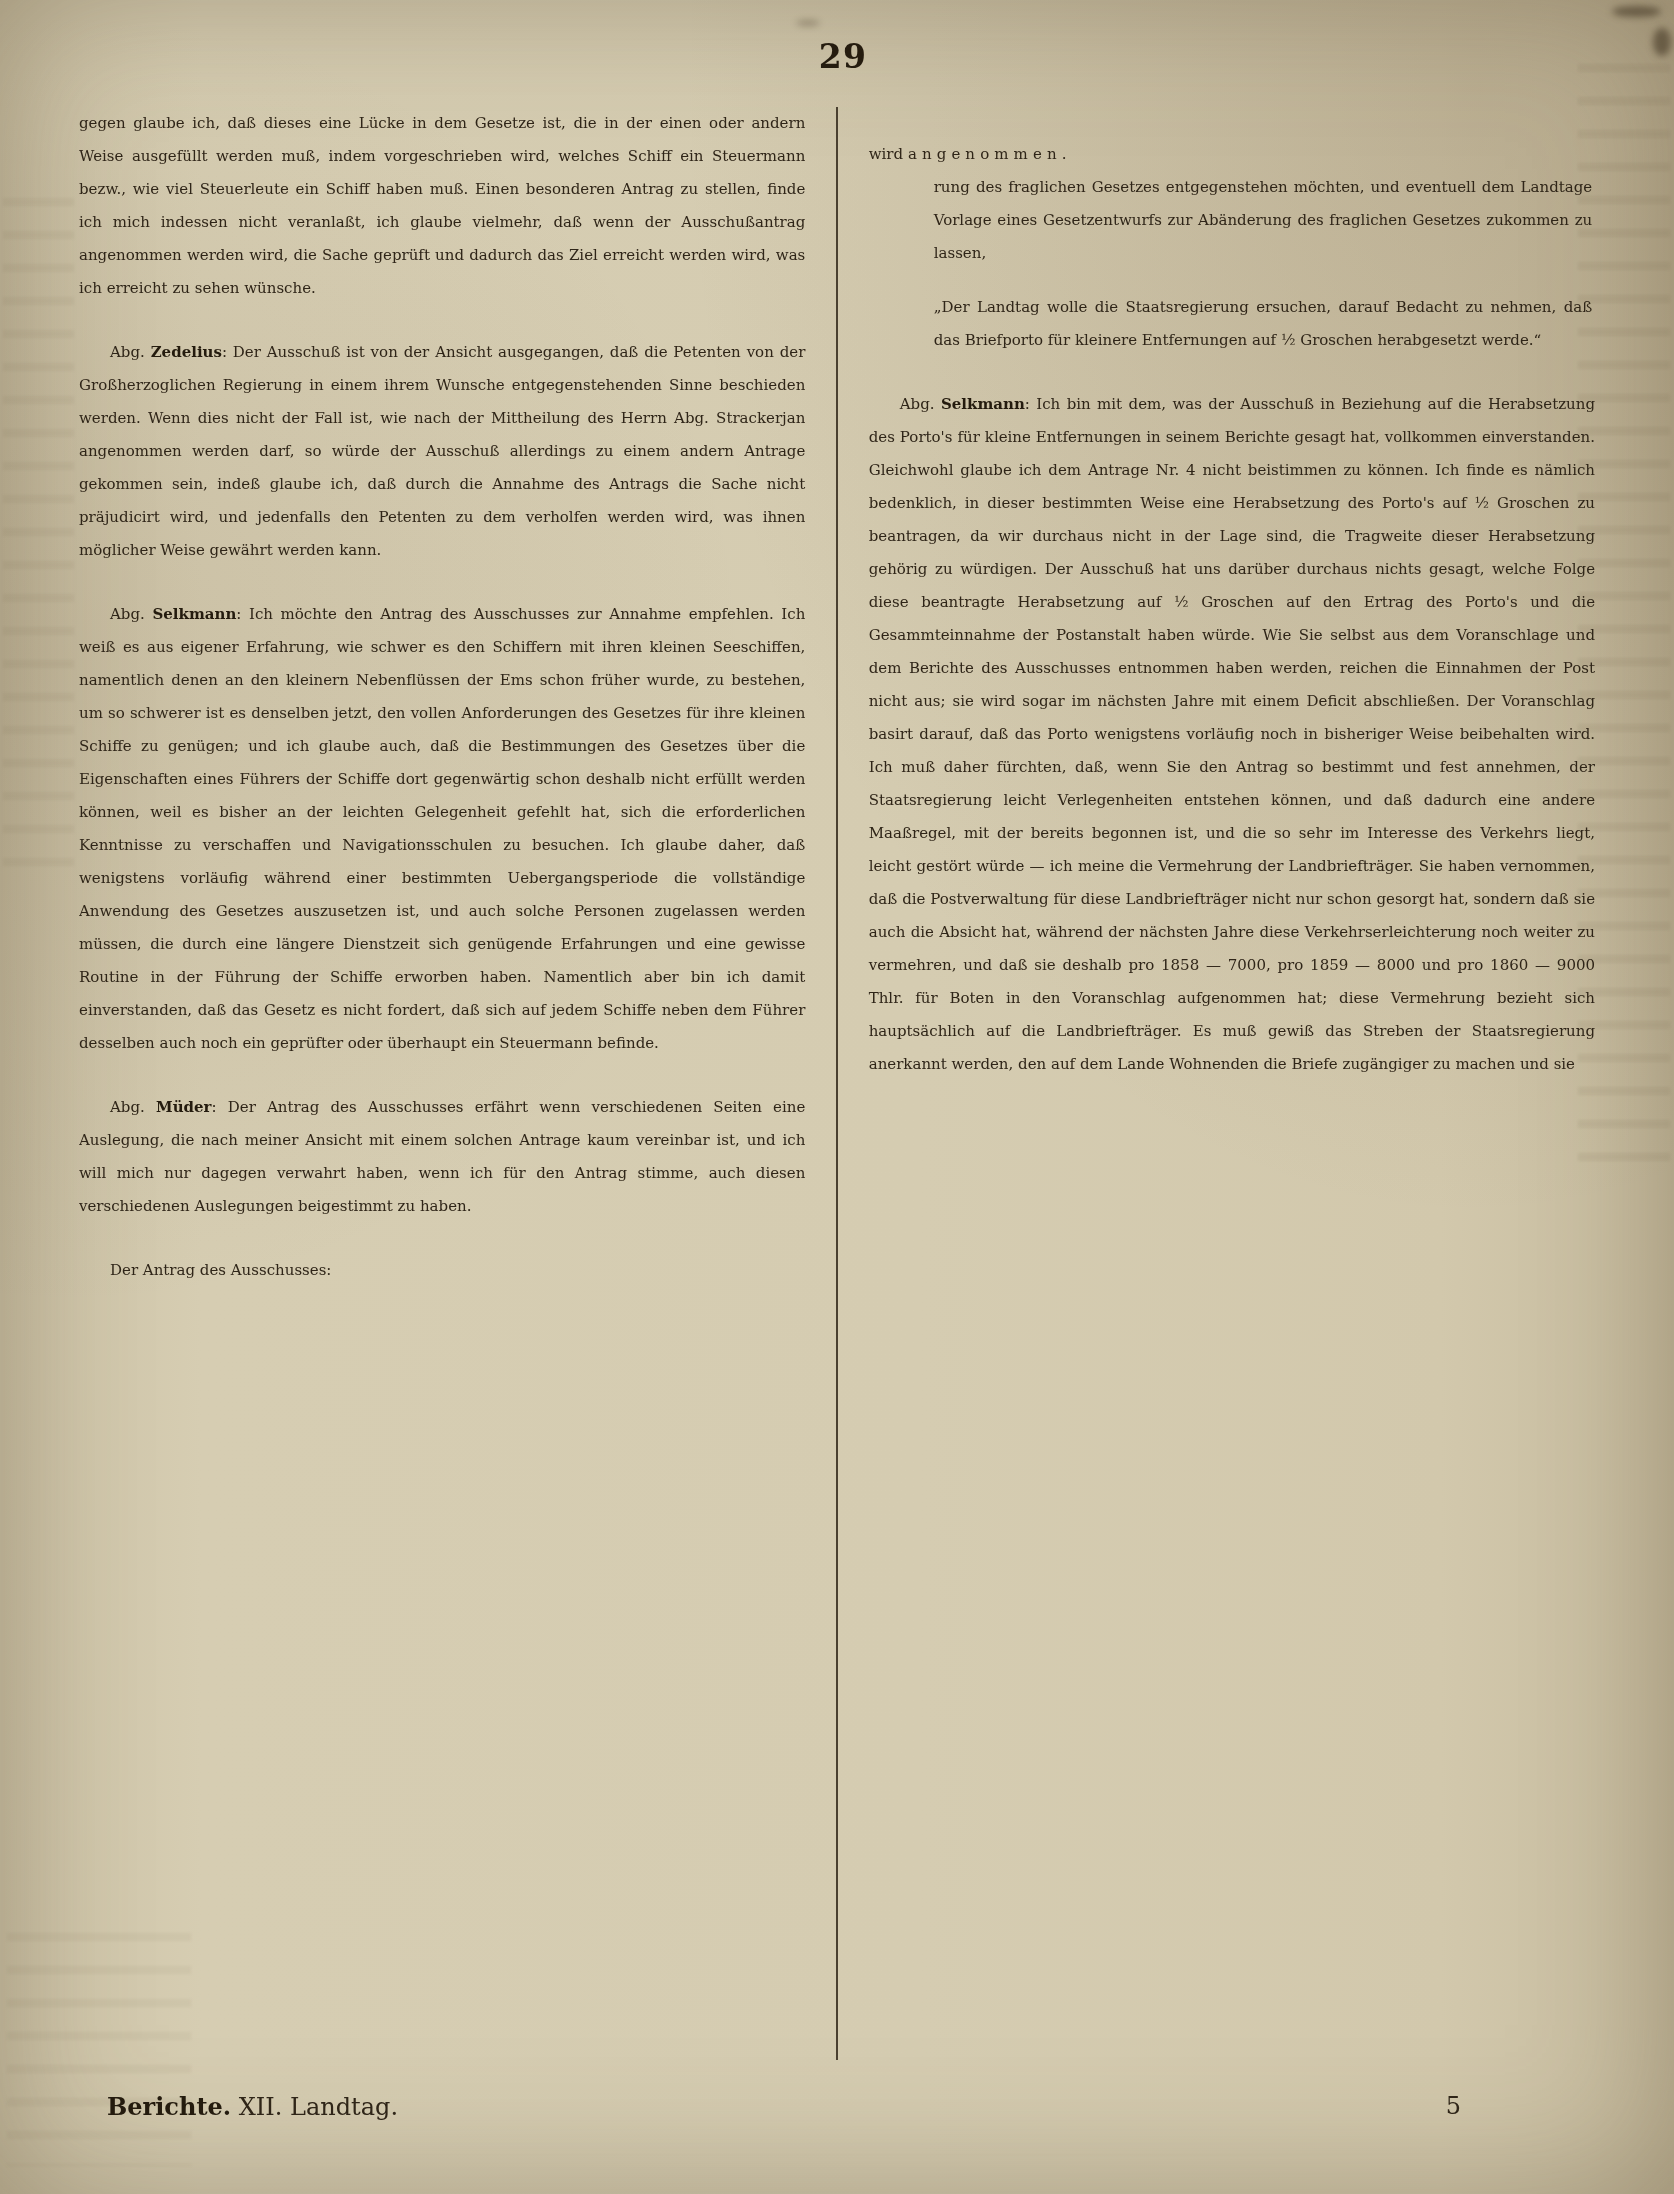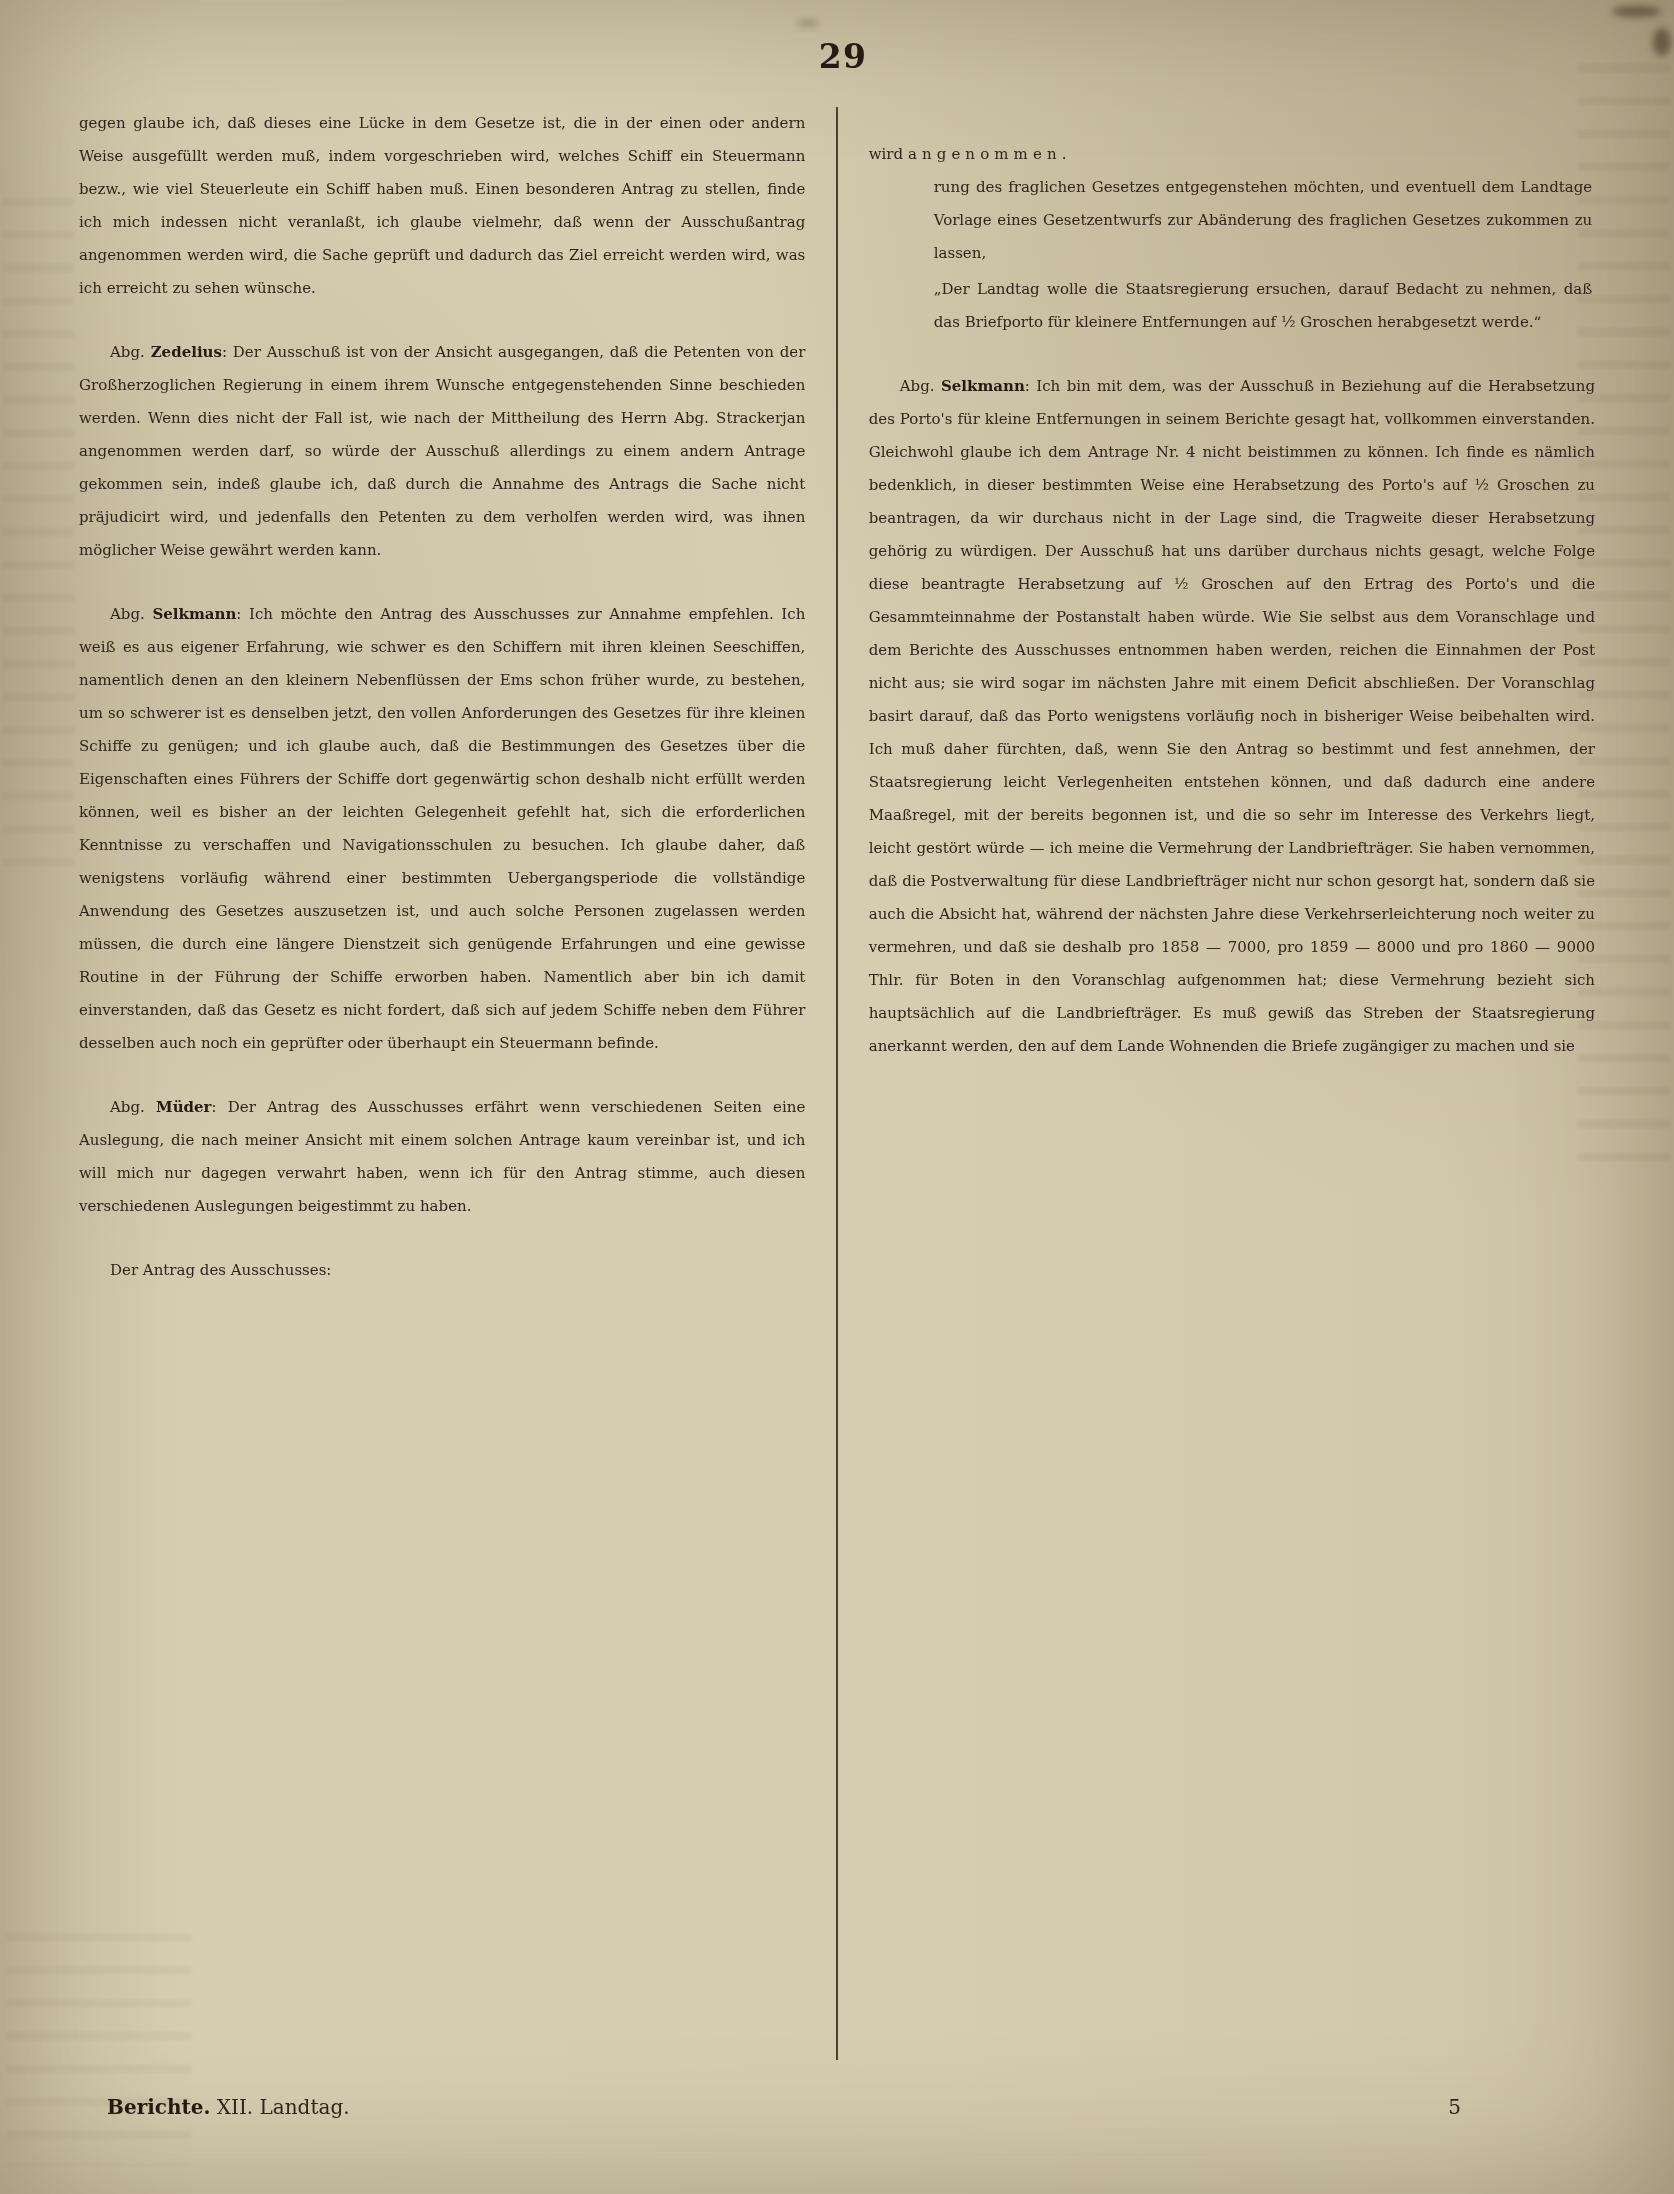--- a/index.html
+++ b/index.html
@@ -68,32 +68,32 @@
     width: 1.4px;
     background: #4a4030;
     margin: 0 31px;
     align-self: stretch;
   }
 
   .p { margin: 0; text-indent: 31px; }
   .p.noindent { text-indent: 0; }
   .p.quote { margin-left: 65px; margin-right: 2.8px; text-indent: 0; }
   .gap-lg { margin-top: 31px; }
-  .gap-sm { margin-top: 3px; }
+  .gap-sm { margin-top: 21px; }
   .b { font-weight: bold; color: #241b0e; }
   .sp { letter-spacing: 0.34em; }
 
   .footer {
     position: absolute;
     left: 79px;
     right: 79px;
     bottom: 71px;
     display: flex;
     justify-content: space-between;
-    font-size: 20px;
+    font-size: 24px;
     line-height: 31px;
   }
   .footer-left { padding-left: 28px; }
   .footer-right { margin-right: 134px; }
 </style>
 </head>
 <body>
 
 <div class="page">
 

